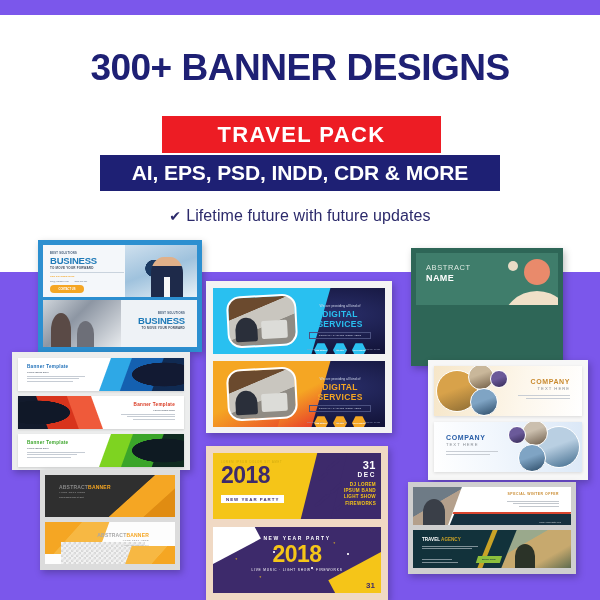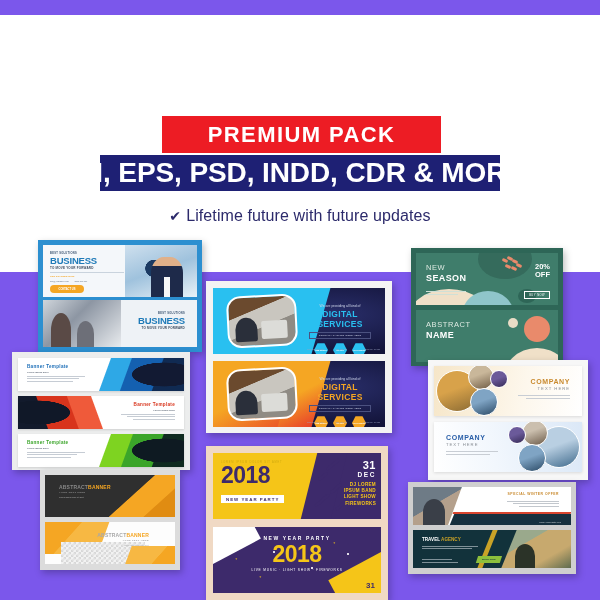--- a/index.html
+++ b/index.html
@@ -55,21 +55,21 @@
   }
   .navy-bar {
     position: absolute;
     left: 100px; top: 140px;
     width: 400px; height: 36px;
     background: #1E2074;
     display: flex; align-items: center; justify-content: center;
   }
   .navy-bar-text {
     color: #ffffff;
-    font-size: 28px;
+    font-size: 21px;
     font-weight: bold;
     letter-spacing: -0.1px;
     white-space: nowrap;
   }
   .tagline {
     position: absolute;
     left: 0; top: 192px; width: 600px;
     color: #2C2A6B;
     font-size: 16px;
     letter-spacing: 0.1px;
@@ -432,23 +432,24 @@
   .tv-btn span { display:block; transform: skewX(18deg); }
 </style>
 </head>
 <body>
 
 <div id="poster">
 
   <div class="top-strip"></div>
 
   <div class="headline-wrap">
+    <div class="title-main">300+ BANNER DESIGNS</div>
 
     <div class="red-bar">
-      <span class="red-bar-text">PREMIUM PACK</span>
+      <span class="red-bar-text">TRAVEL PACK</span>
     </div>
 
     <div class="navy-bar">
       <span class="navy-bar-text">AI, EPS, PSD, INDD, CDR &amp; MORE</span>
     </div>
 
     <div class="tagline">
       <span class="check">✔</span><span>Lifetime future with future updates</span>
     </div>
   </div>
@@ -623,45 +624,20 @@
         <div class="ny-p-title">NEW YEAR PARTY</div>
         <div class="ny-p-2018">2018</div>
         <div class="ny-p-sub">LIVE MUSIC · LIGHT SHOW · FIREWORKS</div>
       </div>
       <div class="ny-p-31">31</div>
     </div>
   </div>
 
   <div class="card" id="g-green">
     <div class="grb">
-      <div class="gr-blob1"></div>
-      <div class="gr-blob2"></div>
-      <div class="gr-blob3"></div>
-      <div class="gr-blob4"></div>
-      <div class="gr-leaf">
-        <i style="left:0;top:2px;transform:rotate(25deg)"></i>
-        <i style="left:5px;top:0;transform:rotate(25deg)"></i>
-        <i style="left:10px;top:3px;transform:rotate(25deg)"></i>
-        <i style="left:3px;top:8px;transform:rotate(25deg)"></i>
-        <i style="left:9px;top:10px;transform:rotate(25deg)"></i>
-        <i style="left:14px;top:7px;transform:rotate(25deg)"></i>
-      </div>
-      <div class="gr-txt">
-        <div class="gr-l1">NEW</div>
-        <div class="gr-l2">SEASON</div>
-      </div>
-      <div class="gr-off" style="white-space:pre-line">20%
-OFF</div>
-      <div class="gr-micro">
-          <i></i>
-          <i></i>
-        </div>
-      <div class="gr-btn">BUY NOW</div>
-    </div>
-    <div class="grb">
       <div class="gr-blob2" style="left:auto;right:-14px;bottom:-20px;width:70px;background:#F0E0C8"></div>
       <div class="gr-blob1" style="right:8px;top:6px;width:26px;height:26px;background:#E98A6B"></div>
       <div class="gr-blob4" style="right:40px;top:8px;width:10px;height:10px;background:#E9DCC6"></div>
       <div class="gr-txt">
         <div class="gr-l1">ABSTRACT</div>
         <div class="gr-l2">NAME</div>
       </div>
     </div>
   </div>
 

